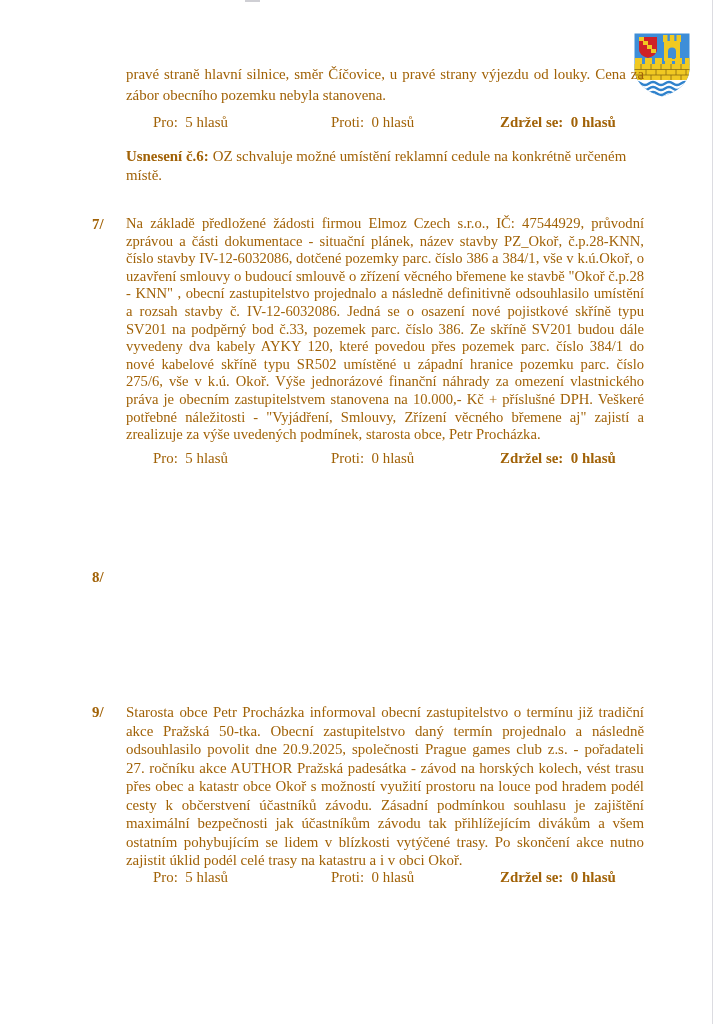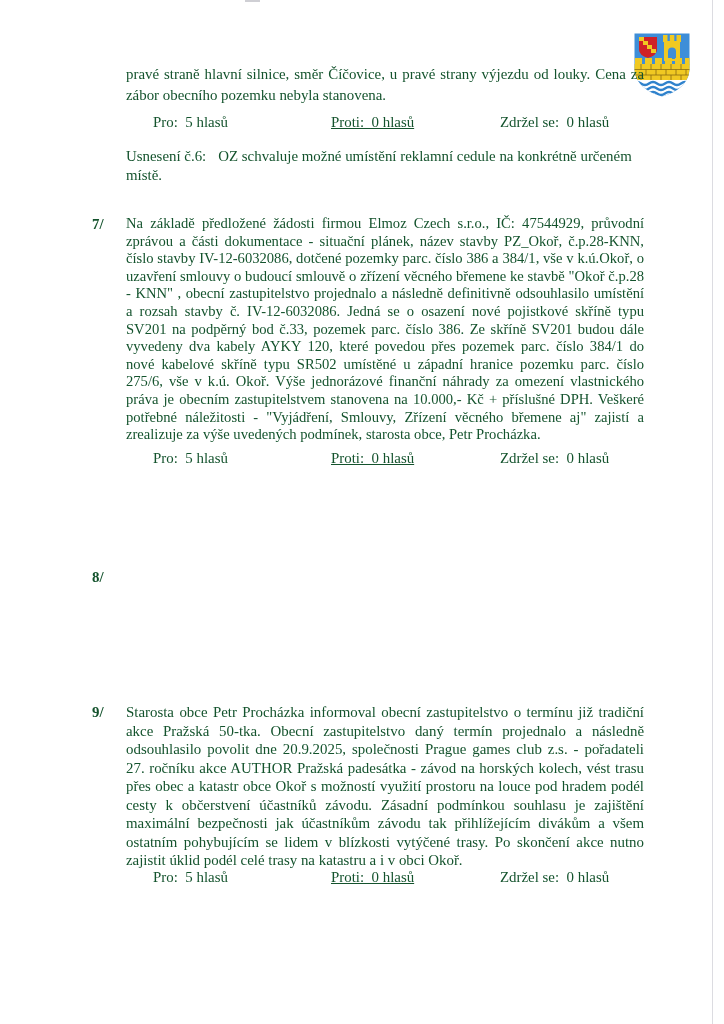--- a/index.html
+++ b/index.html
@@ -1,51 +1,51 @@
 <!DOCTYPE html>
 <html><head>
 <meta charset="utf-8">
 <style>
   html,body{margin:0;padding:0;background:#ffffff;}
   .page{
     position:relative;
     width:724px;height:1024px;
     background:#ffffff;
     font-family:"Liberation Serif","DejaVu Serif",serif;
-    color:#14532d;
+    color:#a16207;
     overflow:hidden;
   }
   .blk{
     position:absolute;
     left:126px;
     width:518px;
     margin:0;
     font-size:14.9px;
     line-height:19px;
   }
   .just{text-align:justify;}
   .res{text-align:left;}
-  .rlabel{font-weight:normal;padding-right:12px;}
+  .rlabel{font-weight:bold;padding-right:4px;}
   .inum{
     position:absolute;
     left:92px;
     font-size:14.9px;
     font-weight:bold;
     line-height:19px;
   }
   .vote-row{
     position:absolute;
     left:0;top:0;
     width:724px;height:20px;
     font-size:14.9px;
   }
   .vote-row span{position:absolute;white-space:pre;}
   .v-pro{left:153px;}
-  .v-proti{left:331px;text-decoration:underline;}
-  .v-zdrzel{left:500px;}
+  .v-proti{left:331px;}
+  .v-zdrzel{left:500px;font-weight:bold;}
   .emblem{position:absolute;left:633px;top:32px;width:58px;height:66px;}
   .scan-edge-right{position:absolute;left:712px;top:0;width:1px;height:1024px;background:#dcdce1;}
   .scan-speck-top{position:absolute;left:245px;top:0;width:15px;height:2px;background:#cfcfd4;}
 </style>
 </head>
 <body>
 
 <div class="page">
 
   <div class="scan-speck-top"></div>

